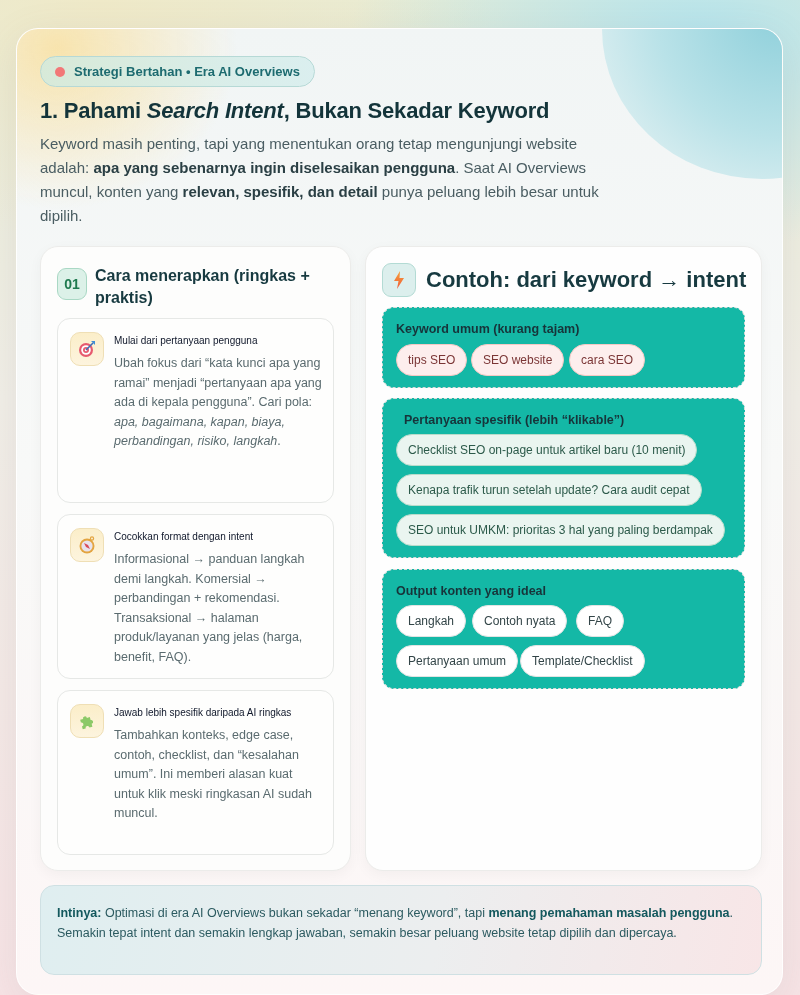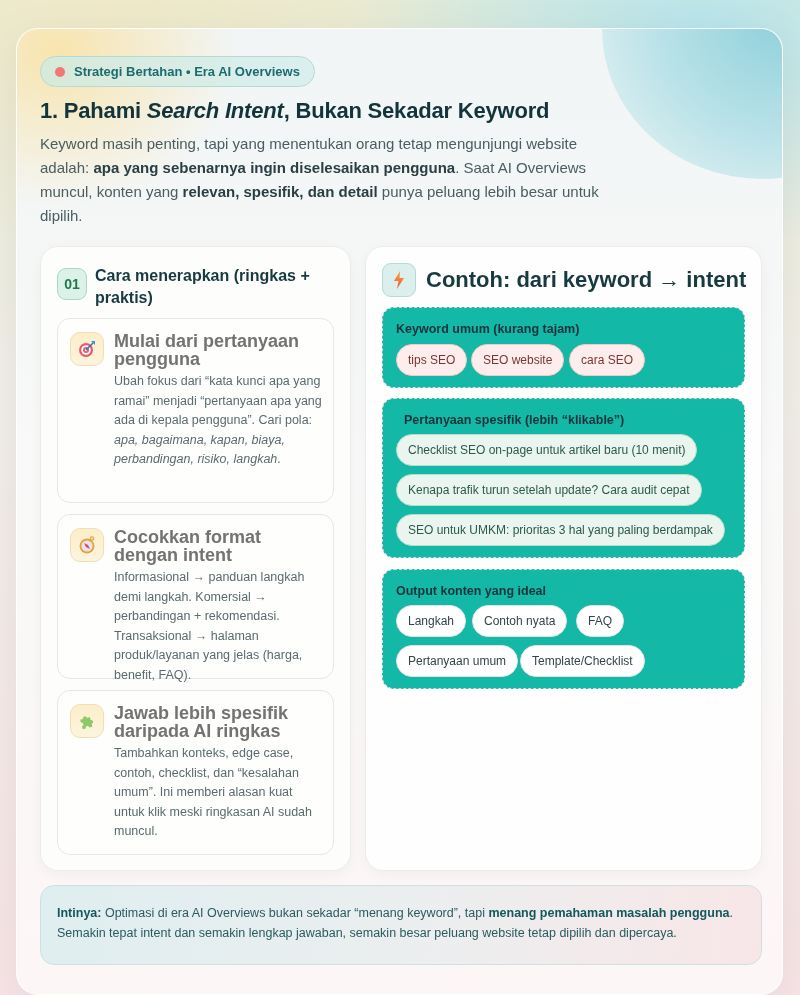--- a/index.html
+++ b/index.html
@@ -65,42 +65,42 @@
   .step {
     position: absolute; left: 16px; width: 277px;
     background: #fefefd; border: 1px solid #e6e8e6; border-radius: 13px;
   }
   .step .ico {
     position: absolute; left: 12px; top: 13px; width: 34px; height: 34px; border-radius: 10px;
     background: linear-gradient(180deg, #fbeec9, #fdf4de); border: 1px solid #efdfb5;
     display: flex; align-items: center; justify-content: center;
   }
   .step .txt { position: absolute; left: 56px; top: 13px; width: 212px; }
-  .step h3 { font-size: 18px; font-weight: bold; color: #737373; line-height: 18px; margin-bottom: 4px; }
+  .step h3 { font-size: 10px; font-weight: normal; color: #0f172a; line-height: 18px; margin-bottom: 4px; }
   .step p { font-size: 12.5px; color: #5a6b6f; line-height: 19.5px; }
   .step p i { font-style: italic; }
   .right-head { position: absolute; left: 16px; top: 16px; display: flex; align-items: center; gap: 10px; }
   .bolt-badge {
     width: 34px; height: 34px; border-radius: 9px; border: 1px solid #b3dbd4;
     background: #dcefed; display: flex; align-items: center; justify-content: center;
   }
   .box {
     position: absolute; left: 16px; width: 363px; border: 1px dashed #d8dbd9; border-radius: 12px;
     background: #14b8a6;
   }
   .box h4 { position: absolute; left: 13px; font-size: 12.5px; font-weight: bold; color: #17343a; }
   .chip {
     position: absolute; height: 32px; border-radius: 16px; padding: 12px 11px;
     display: flex; align-items: center; font-size: 12px; white-space: nowrap;
   }
   .chip.red { background: #fdeeed; border: 1px solid #f5c9c4; color: #7a3535; }
   .chip.green { background: #eaf5f0; border: 1px solid #b9dccb; color: #2c5a4a; }
   .chip.gray { background: #ffffff; border: 1px solid #e2e4e3; color: #334548; }
   .summary {
-    position: absolute; left: 23px; top: 856px; width: 722px; height: 80px;
+    position: absolute; left: 23px; top: 856px; width: 722px; height: 90px;
     border-radius: 14px; border: 1px solid #cfe0e3;
     background: linear-gradient(100deg, #dfeef0 0%, #eceeef 55%, #f8e6e7 100%);
     padding: 17px 16px 0 16px;
     font-size: 12.5px; line-height: 20px; color: #2b5a60;
   }
   .summary b { color: #13585d; }
 </style>
 </head>
 <body>
 

